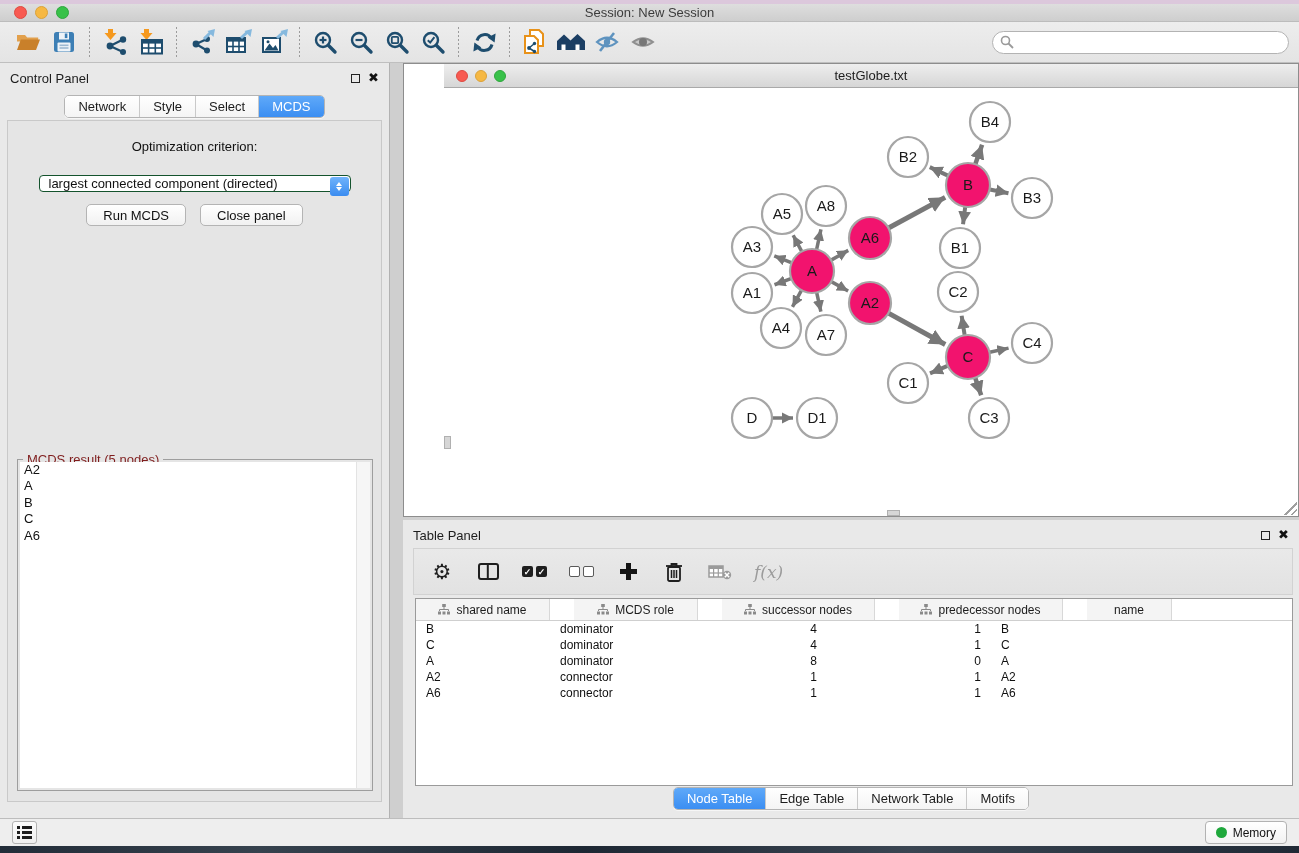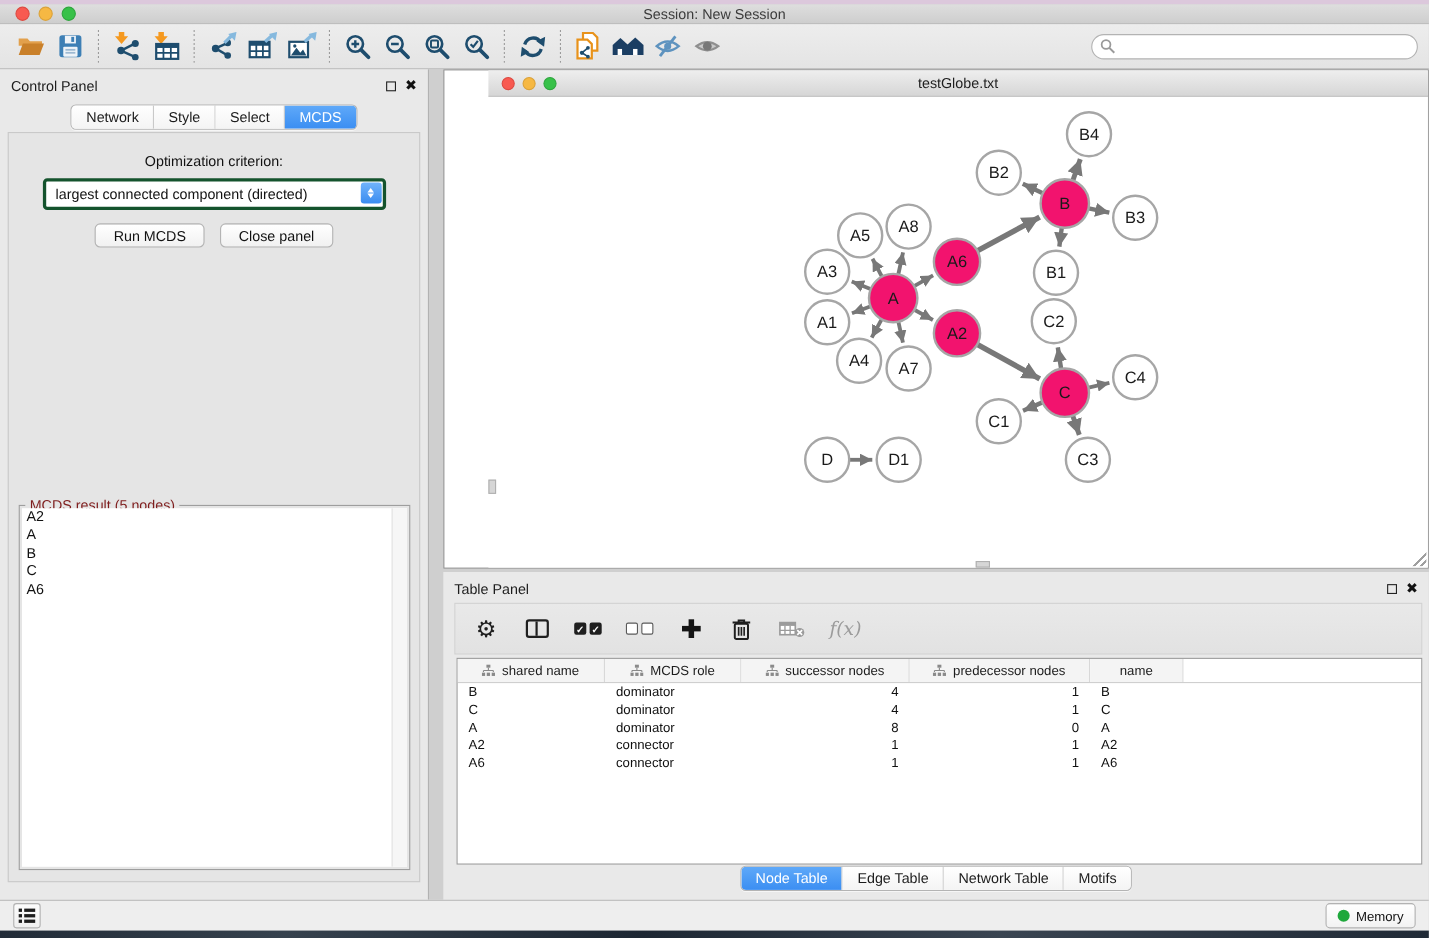--- a/index.html
+++ b/index.html
@@ -46,22 +46,22 @@
   .segmented { display:inline-flex; border:1px solid #b4b4b4; border-radius:5px; overflow:hidden;
     background:#fff; box-shadow:0 1px 0 rgba(255,255,255,.6); }
   .seg { padding:3px 13px; font-size:13px; color:#1c1c1c; background:linear-gradient(#ffffff,#f4f4f4);
     border-right:1px solid #c9c9c9; white-space:nowrap; }
   .seg:last-child { border-right:none; }
   .seg.active { background:linear-gradient(#5fa9f9,#3b8ef2); color:#fff; }
 
   .cp-inner { position:absolute; left:7px; right:7px; top:57px; bottom:16px;
     background:#e5e5e5; border:1px solid #c9c9c9; }
   .opt-label { text-align:center; margin-top:18px; font-size:13px; color:#111; }
-  .select { position:relative; margin:8px auto 0; width:312px; height:29px; background:#fff;
-    border:3px solid #14532d; border-radius:4px; display:flex; align-items:center;
+  .select { position:relative; margin:21px auto 0; width:312px; height:17px; background:#fff;
+    border:1px solid #14532d; border-radius:4px; display:flex; align-items:center;
     padding:0 24px 0 9px; font-size:13px; color:#111; }
   .stepper { position:absolute; right:1px; top:1px; width:19px; height:19px; border-radius:3px;
     background:linear-gradient(#70b3fb,#3a8cf0); display:flex; flex-direction:column;
     align-items:center; justify-content:center; gap:1px; }
   .chev-up { width:0; height:0; border-left:3.5px solid transparent; border-right:3.5px solid transparent; border-bottom:4.5px solid #fff; }
   .chev-dn { width:0; height:0; border-left:3.5px solid transparent; border-right:3.5px solid transparent; border-top:4.5px solid #fff; }
   .cp-buttons { display:flex; justify-content:center; gap:14px; margin-top:12px; }
   .mac-btn { height:22px; padding:0 16px; font-size:13px; color:#111;
     background:linear-gradient(#ffffff,#f1f1f1); border:1px solid #b4b4b4; border-radius:5px; }
 
@@ -103,21 +103,21 @@
   .chk.on { background:#1f1f1f; color:#fff; font-size:9px; font-weight:bold; }
   .chk.off { background:#fff; border:1.6px solid #5a5a5a; }
   .plus-glyph { position:relative; width:17px; height:17px; }
   .plus-glyph::before, .plus-glyph::after { content:""; position:absolute; background:#151515; }
   .plus-glyph::before { left:6px; top:0; width:5px; height:17px; }
   .plus-glyph::after { left:0; top:6px; width:17px; height:5px; }
   .fx-label { font-family:"DejaVu Serif",serif; font-style:italic; font-size:17px; color:#9b9b9b; }
 
   .node-table { position:absolute; left:12px; top:78px; width:878px; height:188px;
     background:#fff; border:1px solid #9a9a9a; overflow:hidden; }
-  .thead { display:flex; height:22px; border-bottom:1px solid #cfcfcf; font-size:12px; color:#1c1c1c; }
+  .thead { display:flex; height:22px; border-bottom:1px solid #cfcfcf; font-size:12px; color:#1c1c1c;gap:24px; }
   .thcell { display:flex; align-items:center; justify-content:center; gap:6px;
     background:#f4f4f4; border-right:1px solid #d8d8d8; }
   .thfill { flex:1; background:#fff; border-right:none; }
   .c0 { width:134px; } .c1 { width:124px; } .c2 { width:153px; } .c3 { width:164px; } .c4 { width:85px; }
   .trow { display:flex; height:16px; font-size:12px; color:#101010; align-items:center; }
   .tcell { padding:0 10px; white-space:nowrap; overflow:hidden; }
   .tcell.num { text-align:right; }
   .tp-tabs { position:absolute; left:0; right:0; bottom:8px; display:flex; justify-content:center; }
 
   

